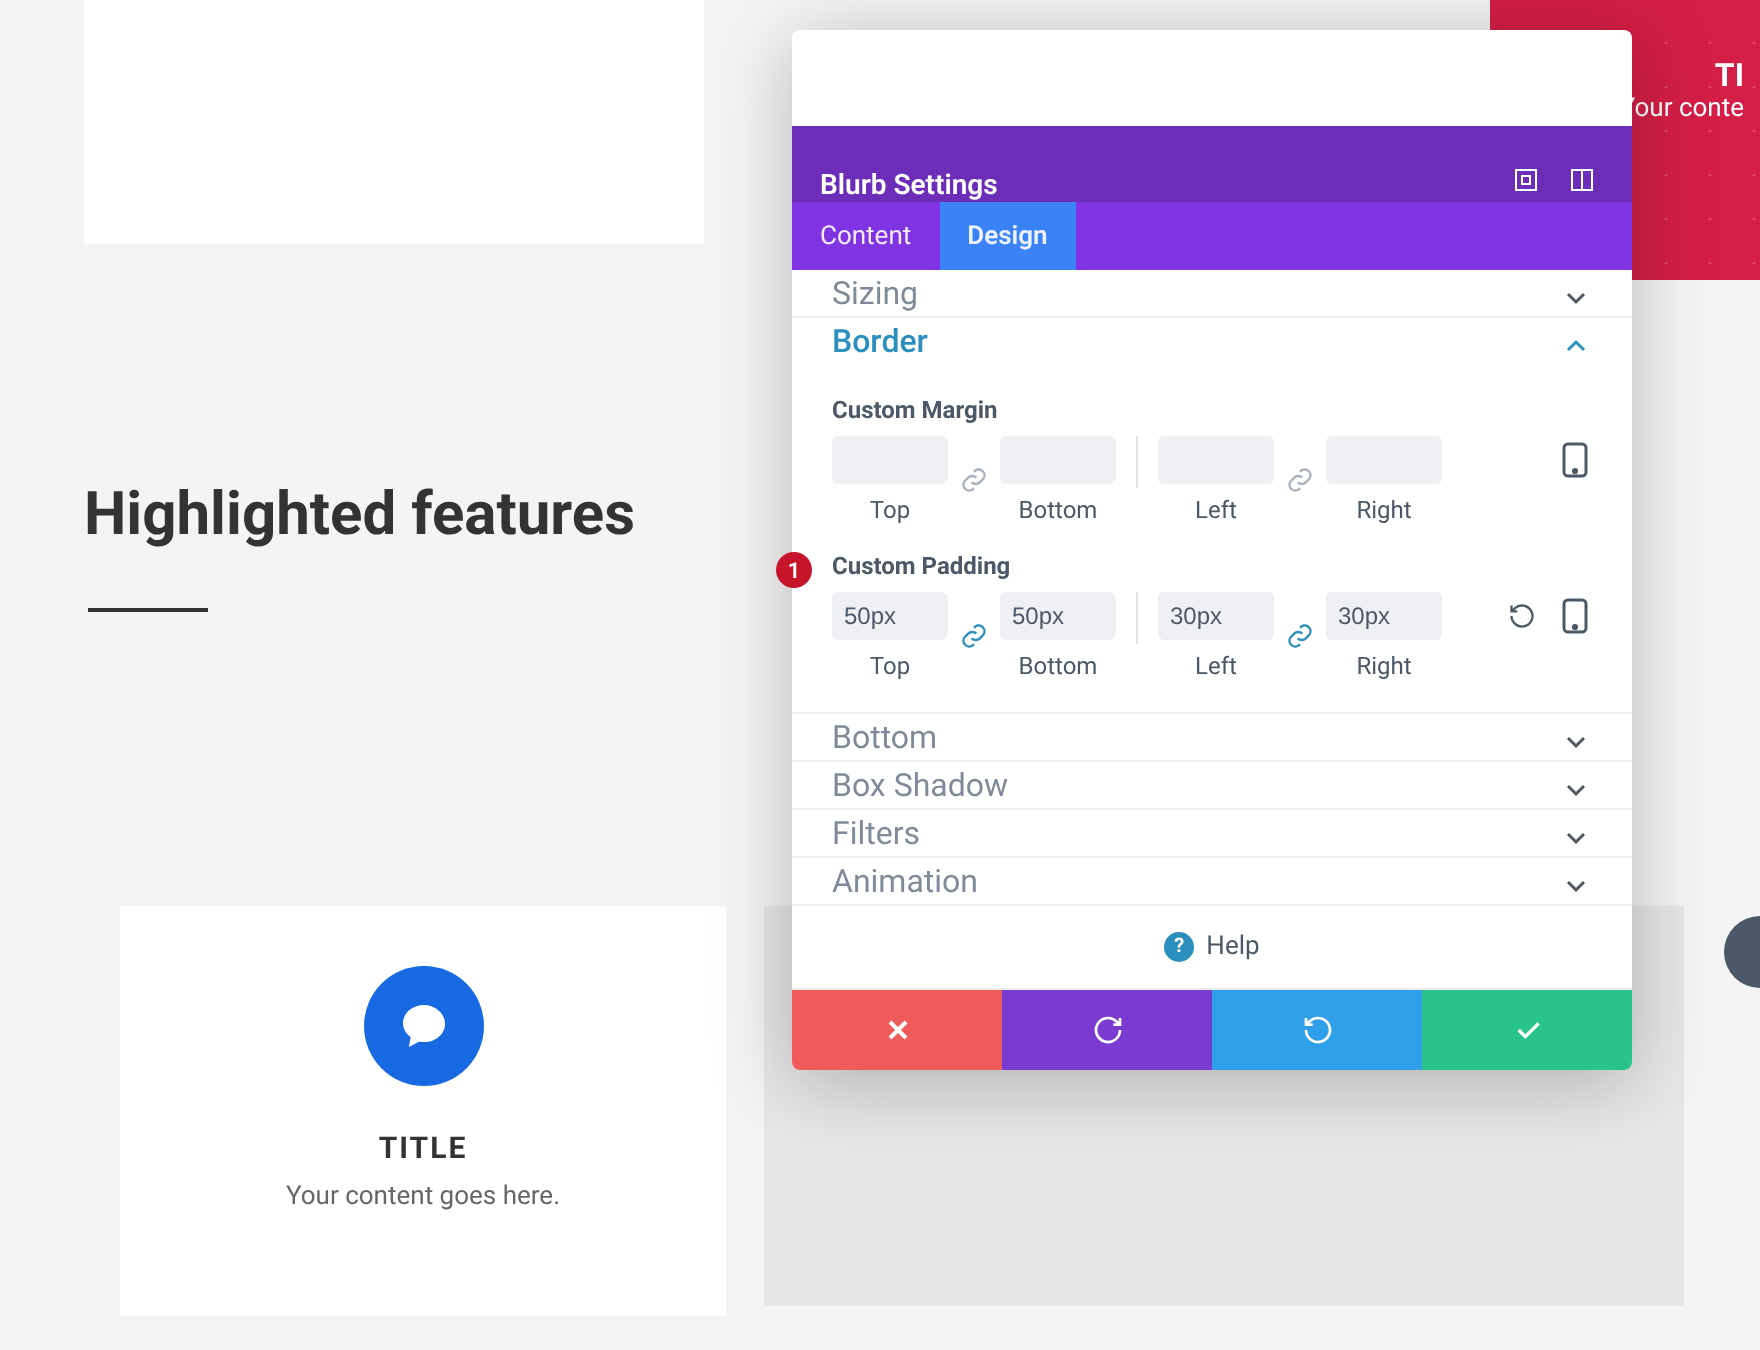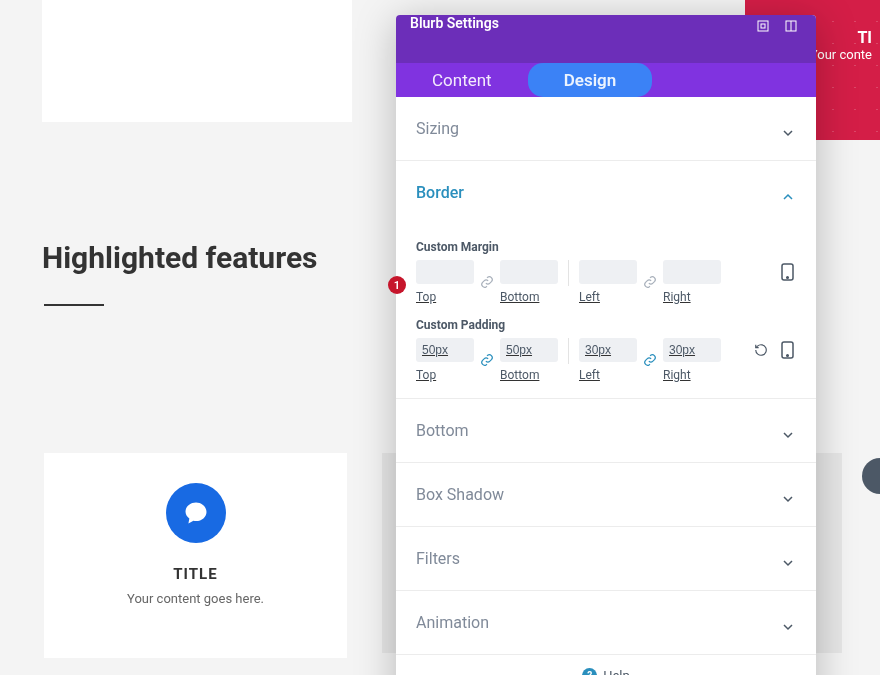--- a/index.html
+++ b/index.html
@@ -56,21 +56,21 @@
   .page-heading-underline {
     position: absolute;
     left: 44px;
     top: 304px;
     width: 60px;
     border-bottom: 2px solid #333;
   }
 
   .feature-card {
     position: absolute;
-    left: 44px;
+    left: 60px;
     top: 453px;
     width: 303px;
     height: 205px;
     background: #fff;
     display: flex;
     flex-direction: column;
     align-items: center;
     padding-top: 30px;
   }
   .feature-icon {
@@ -121,24 +121,25 @@
     width: 420px;
     background: #fff;
     box-shadow: 0 6px 40px rgba(0,0,0,.25);
     border-radius: 4px;
     overflow: hidden;
   }
 
   .panel-head {
     background: #6c2eb9;
     color: #fff;
-    height: 48px;
-    display: flex;
-    align-items: flex-start;
+    height: 38px;
+    display: flex;
+    align-items: flex-end;
     padding: 0 14px;
+    margin-top: 48px;
   }
   .panel-head-title {
     font-weight: 600;
     font-size: 14px;
     flex: 1;
   }
   .panel-head-ico {
     width: 22px;
     height: 22px;
     display: flex;
@@ -148,41 +149,40 @@
     cursor: pointer;
   }
 
   .panel-tabs {
     background: #8033e0;
     display: flex;
     height: 34px;
   }
   .tab {
     color: rgba(255,255,255,.9);
-    font-size: 17px;
-    padding: 0 36px;
+    font-size: 13px;
+    padding: 0 14px;
     display: flex;
     align-items: center;
     cursor: pointer;
-    border-radius: 15px;
   }
   .tab.active {
     background: #3b82f6;
     font-weight: 600;
   }
 
   .panel-body {
     background: #fff;
   }
 
   .section-row {
     display: flex;
-    align-items: flex-end;
+    align-items: center;
     justify-content: space-between;
-    padding: 22px 20px;
+    padding: 2px 20px;
     border-bottom: 1px solid #ececec;
     cursor: pointer;
   }
   .section-row .label {
     color: #808a99;
     font-size: 16px;
   }
   .section-row.open .label {
     color: #2a8fbd;
     font-weight: 500;
@@ -206,21 +206,21 @@
   .inputs-row {
     display: flex;
     align-items: flex-start;
     gap: 8px;
   }
   .pair {
     display: flex;
     align-items: center;
     gap: 4px;
   }
-  .pair-col { display:flex; flex-direction:column; align-items:flex-start;text-decoration:underline;}
+  .pair-col { display:flex; flex-direction:column; align-items:center;}
   .inp {
     width: 58px;
     height: 24px;
     background: #eef0f3;
     border: none;
     border-radius: 3px;
     font-size: 12px;
     color: #4c5866;
     padding: 0 6px;
   }

